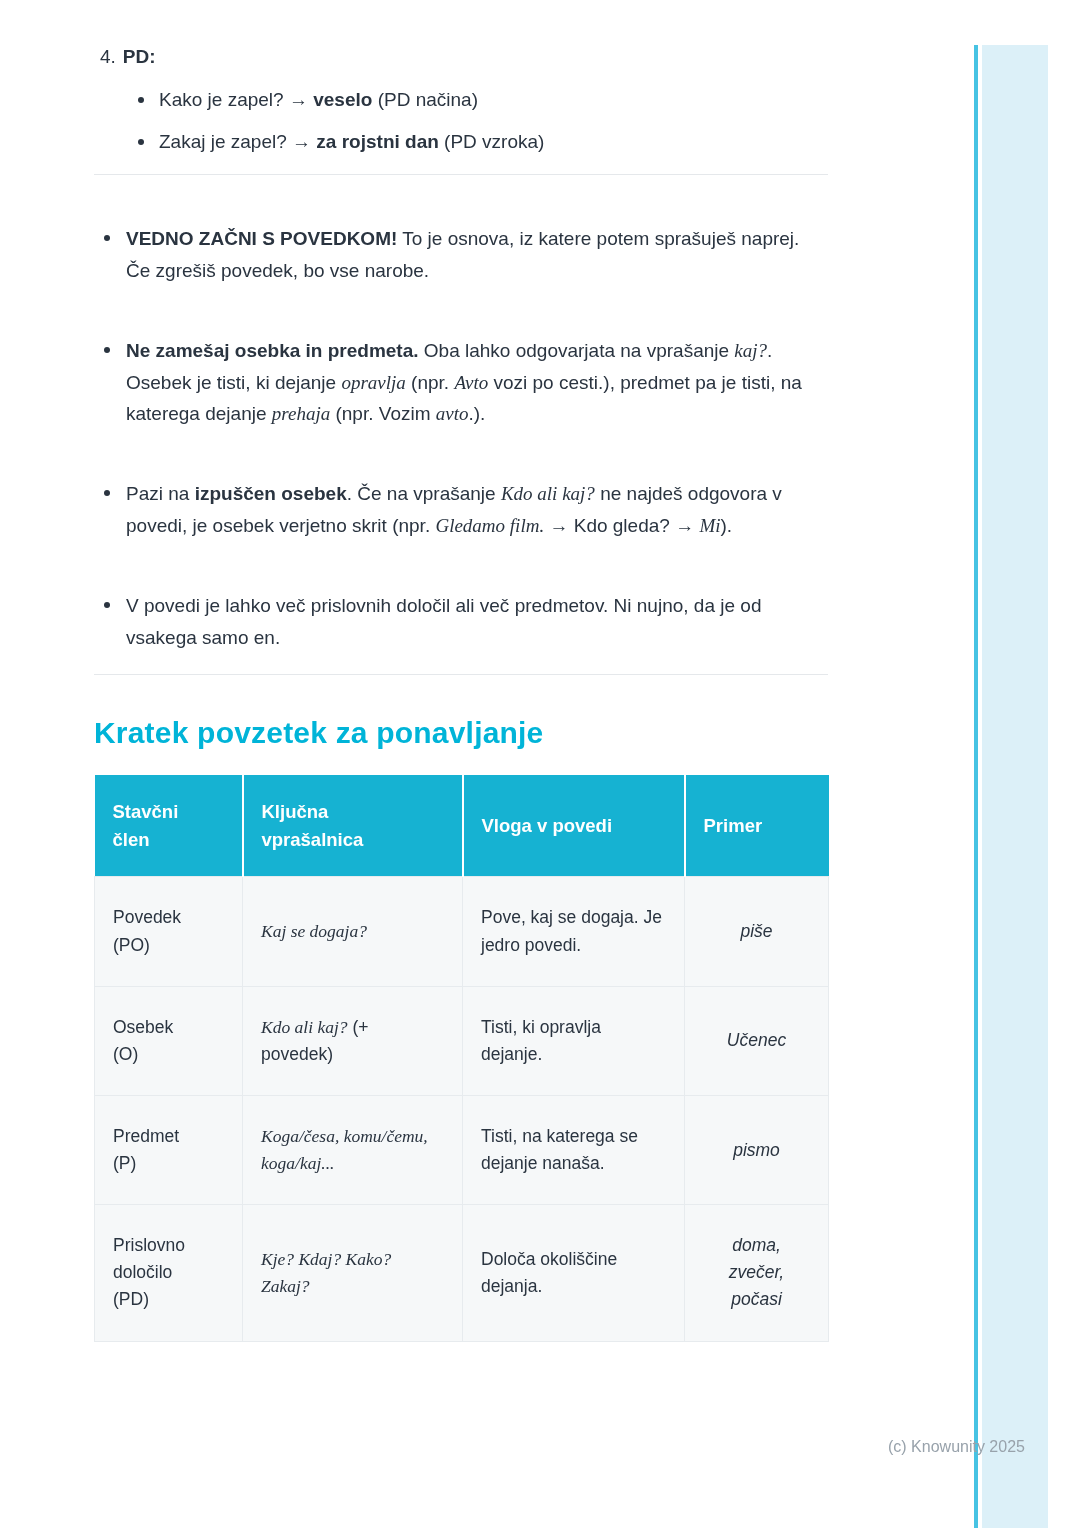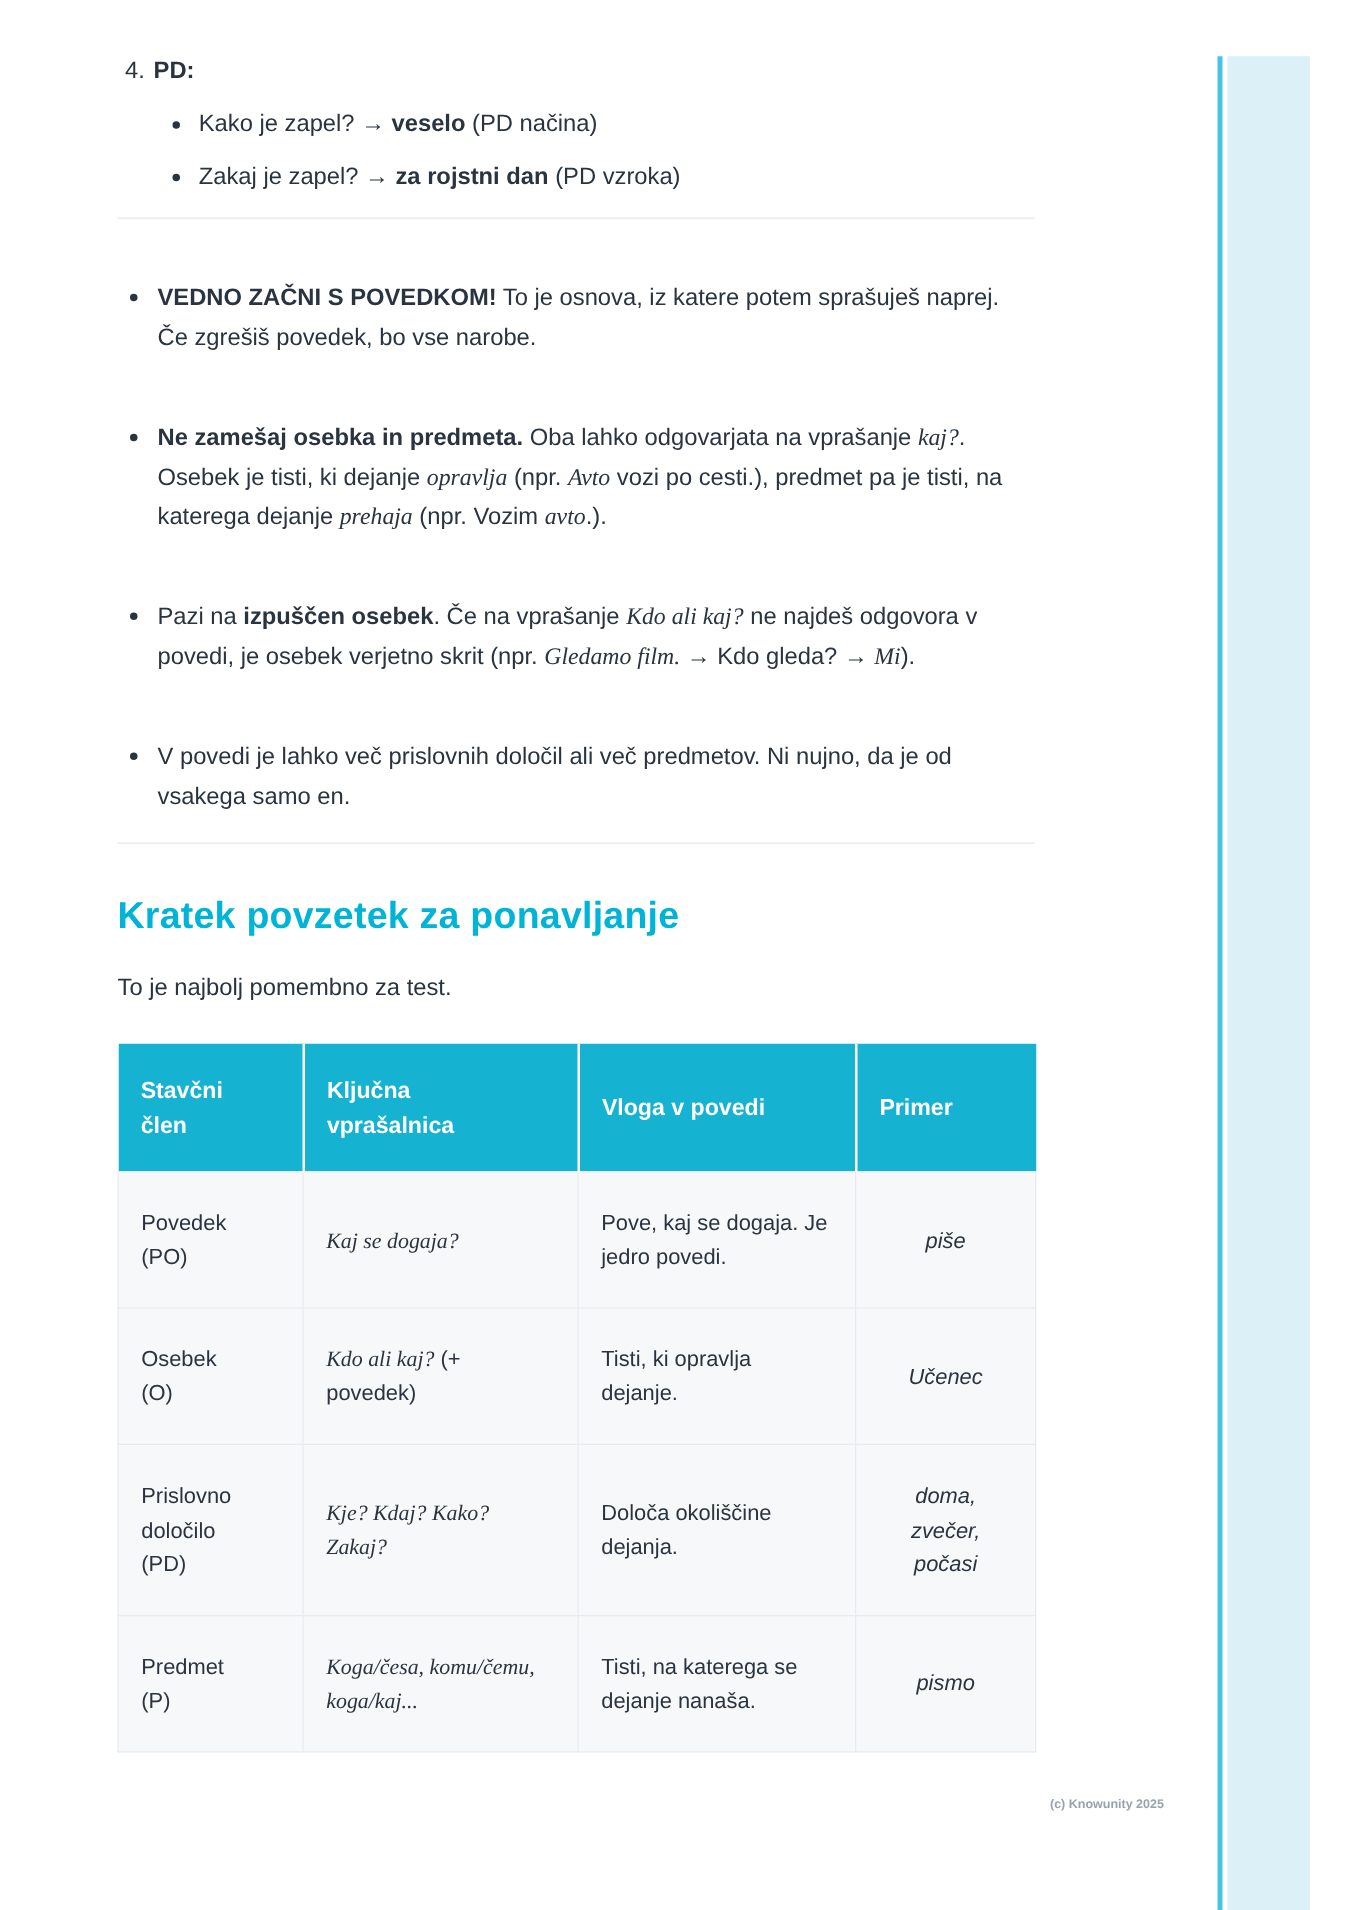--- a/index.html
+++ b/index.html
@@ -67,21 +67,21 @@
     background:var(--row-bg);border:1px solid var(--cell-border);
     font-size:17.5px;line-height:1.55;padding:27px 18px;vertical-align:middle;
   }
   td.cell-element{font-weight:400;white-space:pre-line;font-size:18px;}
   td.cell-example{font-style:italic;white-space:pre-line;text-align:center;}
 
   .strip-line{position:absolute;left:974px;top:45px;height:1483px;width:4px;background:#47c3e3;}
   .strip-panel{position:absolute;left:982px;top:45px;height:1483px;width:66px;background:#dcf0f8;}
 
   .footer-credit{
-    position:absolute;left:840px;top:1438px;font-size:10px;color:var(--muted);z-index:5;font-weight:bold;
+    position:absolute;left:888px;top:1438px;font-size:16px;color:var(--muted);z-index:5;
   }
 </style>
 </head>
 <body>
 
 <div class="content">
 
   <div class="numbered-item">
     <span class="num">4.</span><span class="b">PD:</span>
   </div>
@@ -98,21 +98,20 @@
     <li><span><span class="b">VEDNO ZAČNI S POVEDKOM!</span><span> To je osnova, iz katere potem sprašuješ naprej. Če zgrešiš povedek, bo vse narobe.</span></span></li>
     <li><span><span class="b">Ne zamešaj osebka in predmeta.</span><span> Oba lahko odgovarjata na vprašanje </span><span class="i">kaj?</span><span>. Osebek je tisti, ki dejanje </span><span class="i">opravlja</span><span> (npr. </span><span class="i">Avto</span><span> vozi po cesti.), predmet pa je tisti, na katerega dejanje </span><span class="i">prehaja</span><span> (npr. Vozim </span><span class="i">avto</span><span>.).</span></span></li>
     <li><span><span>Pazi na </span><span class="b">izpuščen osebek</span><span>. Če na vprašanje </span><span class="i">Kdo ali kaj?</span><span> ne najdeš odgovora v povedi, je osebek verjetno skrit (npr. </span><span class="i">Gledamo film.</span><span> → Kdo gleda? → </span><span class="i">Mi</span><span>).</span></span></li>
     <li><span><span>V povedi je lahko več prislovnih določil ali več predmetov. Ni nujno, da je od vsakega samo en.</span></span></li>
   </ul>
 
   <hr class="divider">
 
   <h2 class="section-title">Kratek povzetek za ponavljanje</h2>
 
-  <p class="lead">To je najbolj pomembno za test.</p>
 
   <table class="summary">
     <colgroup>
       <col style="width:148px">
         <col style="width:220px">
         <col style="width:222px">
         <col style="width:144px">
     </colgroup>
     <thead>
       <tr>
@@ -133,34 +132,34 @@
         <td class="cell-example">piše</td>
       </tr>
       <tr>
         <td class="cell-element">Osebek
 (O)</td>
         <td class="cell-question"><span class="i">Kdo ali kaj?</span><span> (+ povedek)</span></td>
         <td class="cell-role">Tisti, ki opravlja dejanje.</td>
         <td class="cell-example">Učenec</td>
       </tr>
       <tr>
+        <td class="cell-element">Predmet
+(P)</td>
+        <td class="cell-question"><span class="i">Koga/česa, komu/čemu, koga/kaj...</span></td>
+        <td class="cell-role">Tisti, na katerega se dejanje nanaša.</td>
+        <td class="cell-example">pismo</td>
+      </tr>
+      <tr>
         <td class="cell-element">Prislovno določilo
 (PD)</td>
         <td class="cell-question"><span class="i">Kje? Kdaj? Kako? Zakaj?</span></td>
         <td class="cell-role">Določa okoliščine dejanja.</td>
         <td class="cell-example">doma,
 zvečer,
 počasi</td>
-      </tr>
-      <tr>
-        <td class="cell-element">Predmet
-(P)</td>
-        <td class="cell-question"><span class="i">Koga/česa, komu/čemu, koga/kaj...</span></td>
-        <td class="cell-role">Tisti, na katerega se dejanje nanaša.</td>
-        <td class="cell-example">pismo</td>
       </tr>
     </tbody>
   </table>
 
 </div>
 
 <div class="strip-line"></div>
 <div class="strip-panel"></div>
 
 <div class="footer-credit">(c) Knowunity 2025</div>

